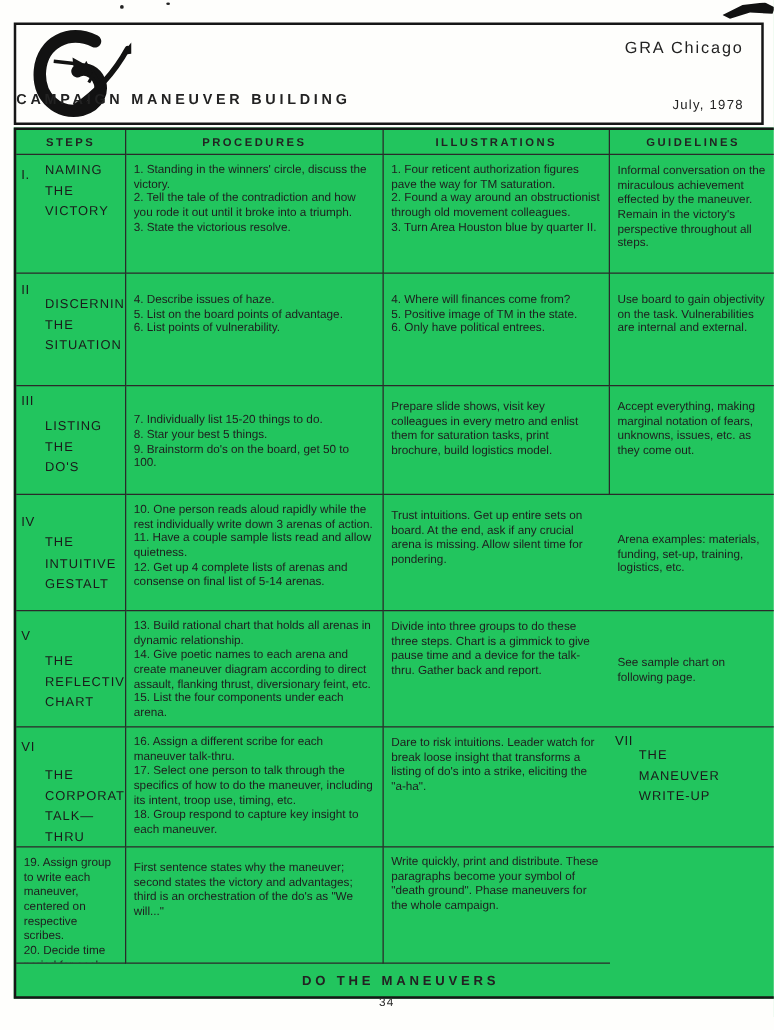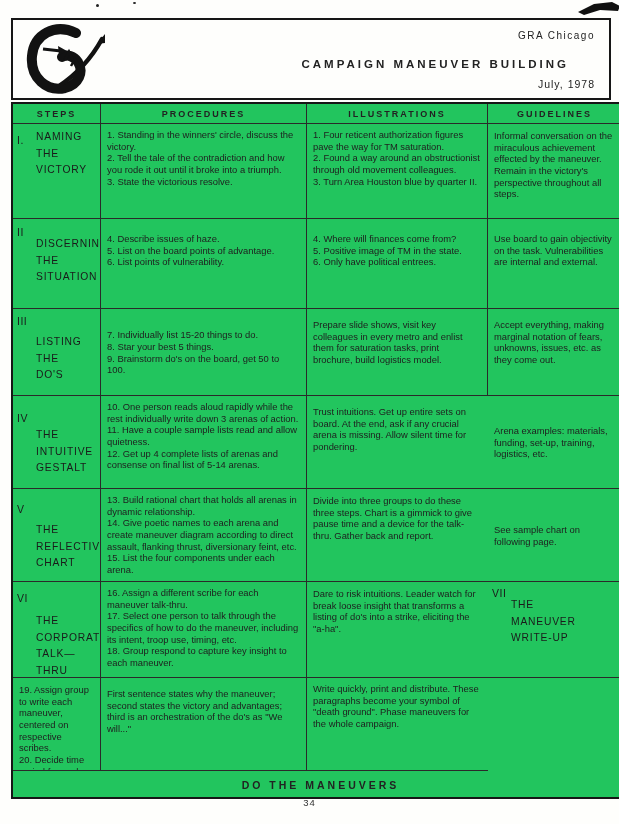--- a/index.html
+++ b/index.html
@@ -17,26 +17,26 @@
   .artifact-wedge { position:absolute; top:2px; left:578px; width:42px; height:15px; }
   .speck { position:absolute; background:#222; border-radius:50%; }
 
   
   .header-box {
     position:absolute; left:11px; top:18px; width:600px; height:82px;
     border:2.5px solid #161616; background:#fefefc;
   }
   .logo-wrap { position:absolute; left:8px; top:2px; width:96px; height:76px; }
   .doc-title {
-    position:absolute; left:0; right:40px; top:38px; text-align:right;
+    position:absolute; left:0; right:40px; top:54px; text-align:left;
     font-size:11.5px; font-weight:bold; letter-spacing:3px; color:#222;
   }
   .org-label {
     position:absolute; right:14px; top:10px;
-    font-size:10px; letter-spacing:1.5px; color:#222;
+    font-size:13px; letter-spacing:1.5px; color:#222;
   }
   .date-label {
     position:absolute; right:14px; bottom:8px;
     font-size:10.5px; letter-spacing:1px; color:#222;
   }
 
   
   .grid {
     position:absolute; left:11px; top:102px; width:612px;
     display:grid;

